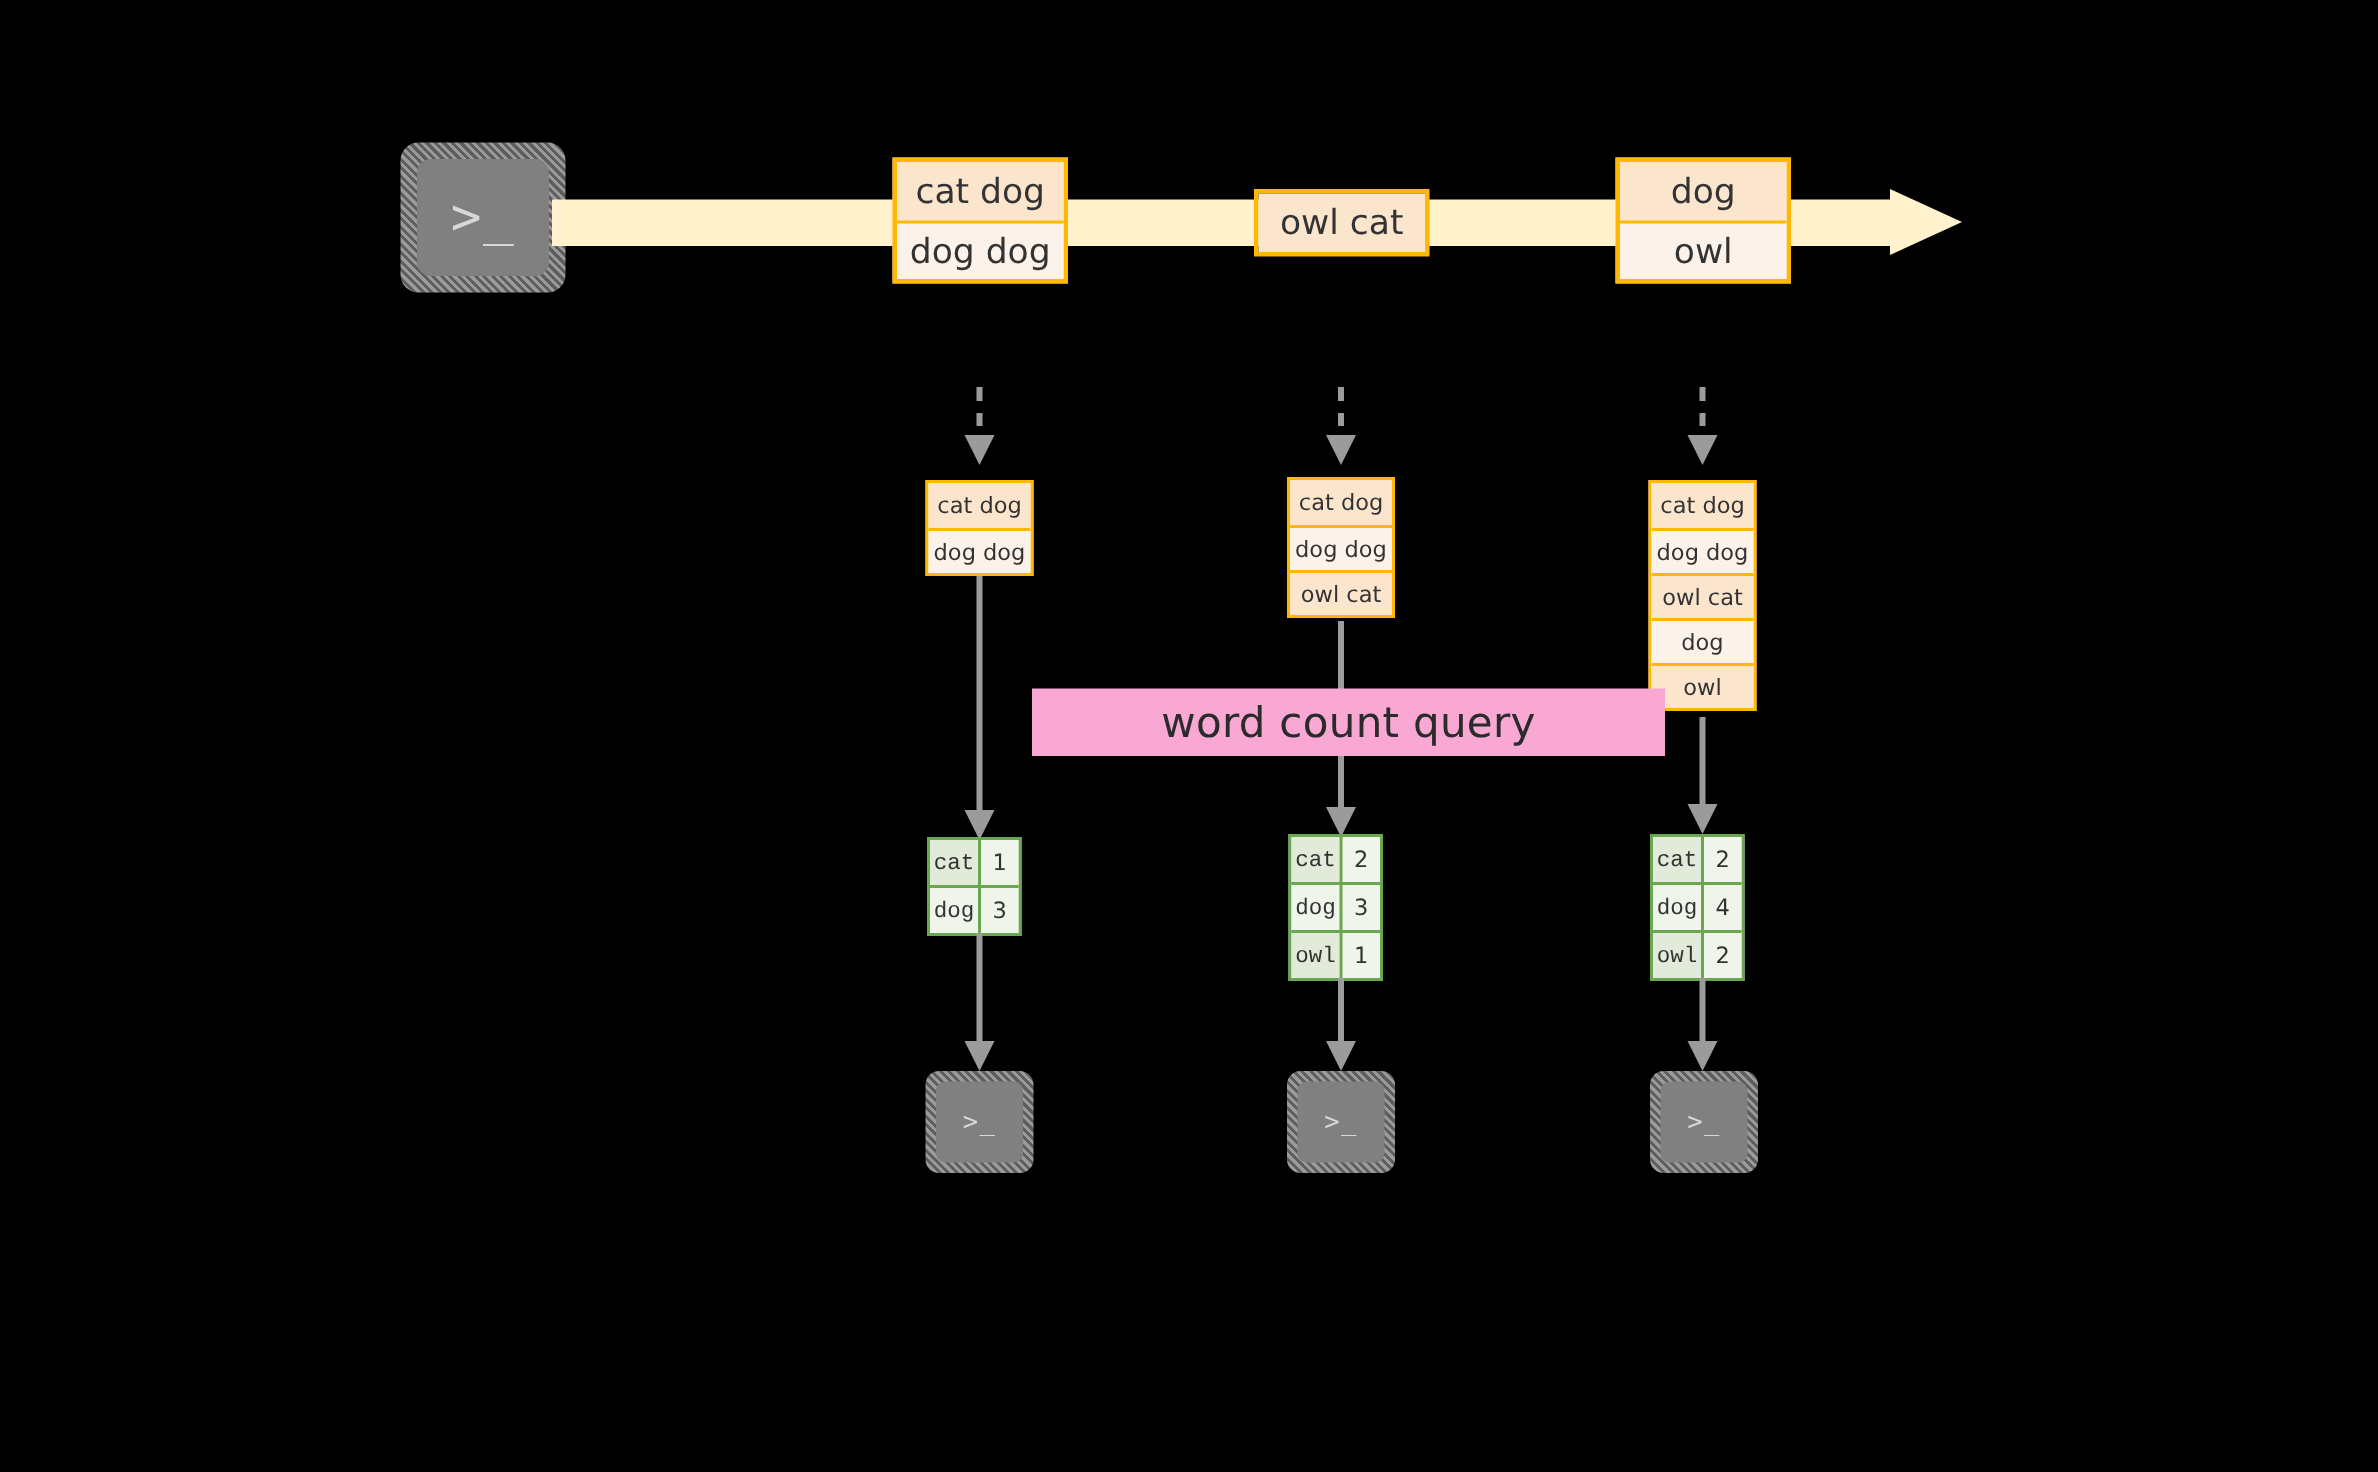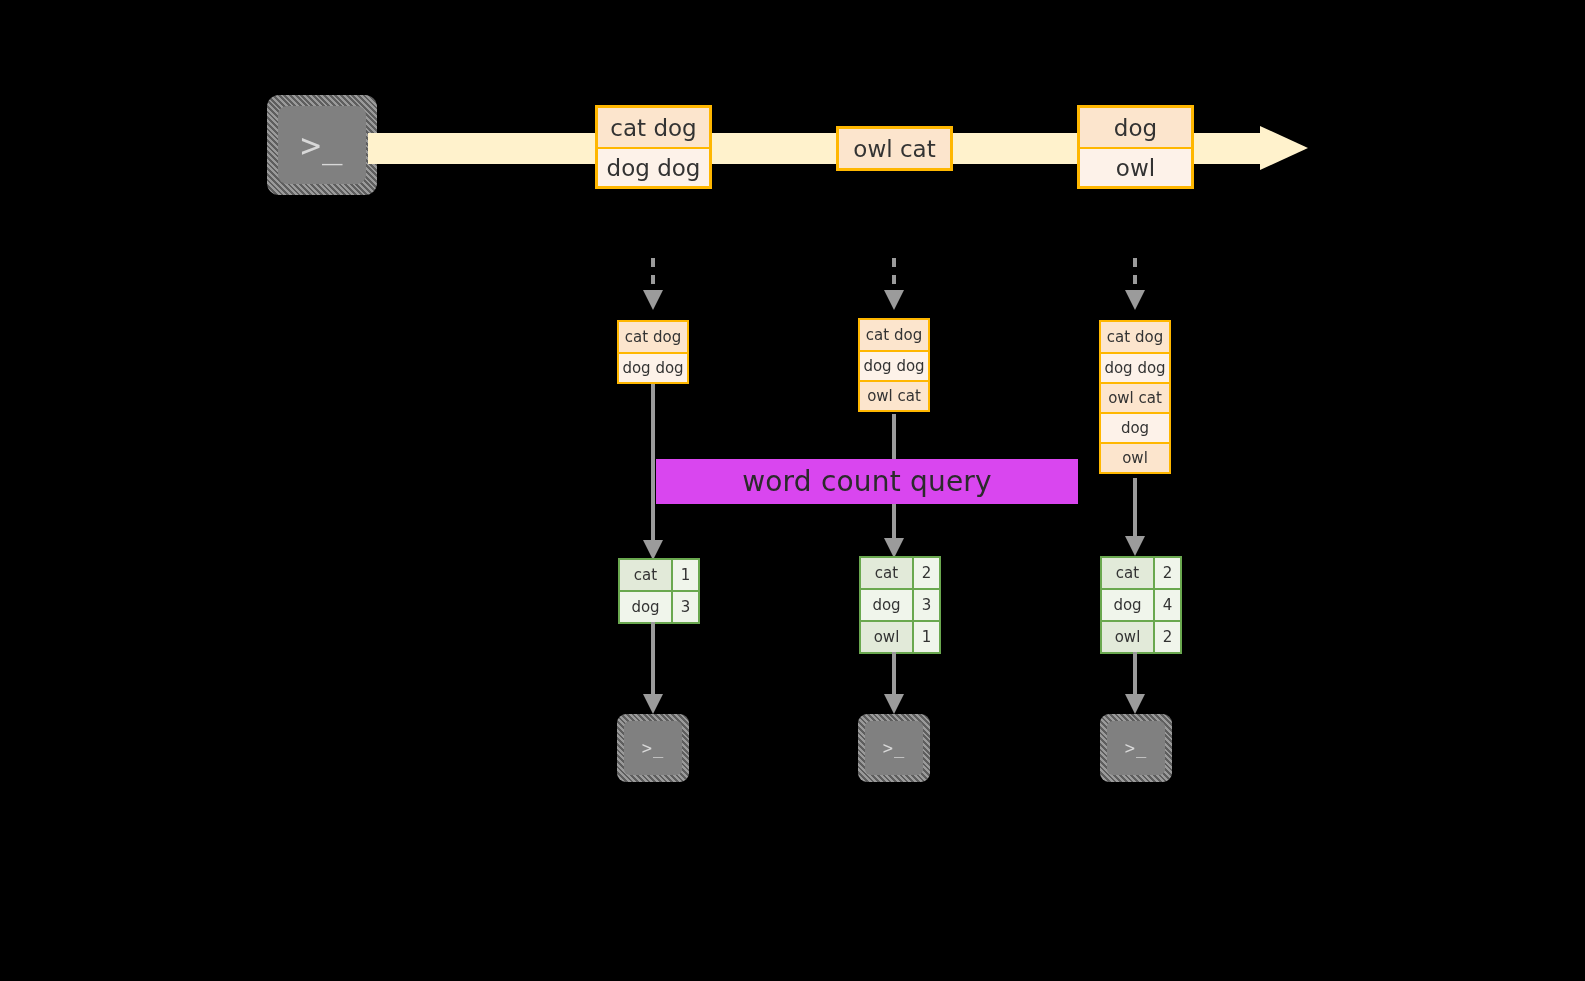--- a/index.html
+++ b/index.html
@@ -123,21 +123,21 @@
   }
   .restable .trow + .trow { border-top: 2px solid #6aa84f; }
   .restable .tc {
     box-sizing: border-box;
     display: flex;
     align-items: center;
     justify-content: center;
     font-size: 15px;
     color: #333333;
   }
-  .restable .tc.word { width: 51px; background: #e2ead9; }
+  .restable .tc.word { width: 32px; background: #e2ead9; font-family: Liberation Mono, monospace; }
   .restable .tc.num  { width: 27px; background: #f0f5eb; border-left: 2px solid #6aa84f; }
   .restable .trow.light .tc.word { background: #f0f5eb; }
 
   
   .garrow {
     position: absolute;
   }
   .garrow .line {
     position: absolute;
     left: 50%;
@@ -159,25 +159,25 @@
     width: 0;
     height: 0;
     border-left: 10px solid transparent;
     border-right: 10px solid transparent;
     border-top: 20px solid #9b9b9b;
   }
 
   
   .queryband {
     position: absolute;
-    left: 656px;
+    left: 688px;
     top: 459px;
     width: 422px;
     height: 45px;
-    background: #d946ef;
+    background: #f9a8d4;
     display: flex;
     align-items: center;
     justify-content: center;
   }
   .queryband .qlabel {
     font-size: 28px;
     color: #2b2b2b;
     white-space: nowrap;
     letter-spacing: 0.2px;
   }

